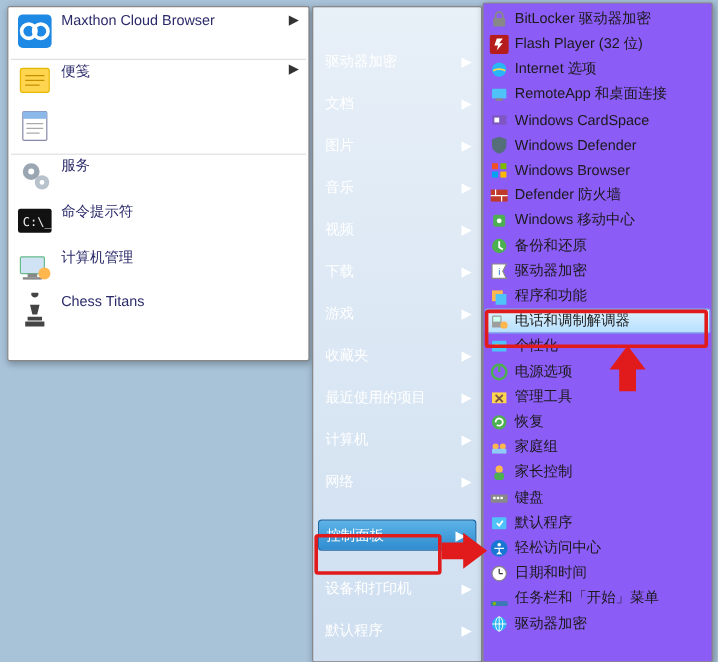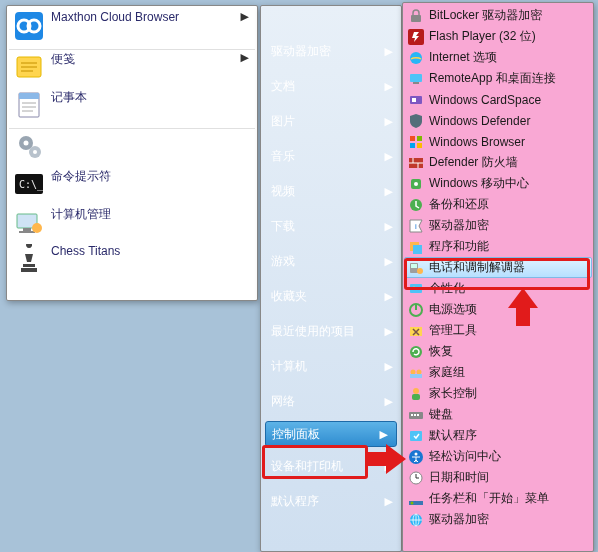--- a/index.html
+++ b/index.html
@@ -1,29 +1,29 @@
 <!DOCTYPE html>
 <html><head>
 <meta charset="utf-8">
 <style>
 html,body{margin:0;padding:0;font-family:"Microsoft YaHei","Segoe UI",Tahoma,sans-serif;font-size:12px;background:#a8c2d8;width:598px;height:552px;overflow:hidden;position:relative}
 .panel{position:absolute;background:#fff;border:1px solid #888;box-shadow:1px 2px 6px rgba(0,0,0,.3);border-radius:2px;overflow:hidden}
 .panel.left{left:6px;top:5px;width:250px;height:290px;padding-top:4px}
 .panel.mid{left:260px;top:5px;width:140px;height:545px;background:linear-gradient(to bottom,#e8f0f8,#cfdff0)}
-.panel.right{left:402px;top:2px;width:190px;height:548px;background:#f9a8d4}
+.panel.right{left:402px;top:2px;width:190px;height:548px;background:#8b5cf6}
 
 .leftitem{display:flex;align-items:flex-start;height:38px;padding:0 8px 0 6px;cursor:default}
 .leftitem .icon{width:32px;height:32px;margin-right:6px;display:flex;align-items:center;justify-content:center}
 .leftitem .label{flex:1;color:#2a2a6a;font-size:12px}
 .leftitem .arrow{color:#333;font-size:11px}
 .sep{height:1px;background:#e0e0e0;margin:1px 2px}
 
 .miditem{display:flex;align-items:center;height:35px;padding:0 10px;color:#fff;font-size:12px;position:relative}
 .miditem .arrow{position:absolute;right:8px;color:#fff;font-size:11px}
-.miditem.highlight{background:linear-gradient(to bottom,#5db3e7,#2f8cd0);border:1px solid #1e6aa7;border-radius:3px;margin:2px 4px;padding:0 6px;height:24px}
+.miditem.highlight{background:linear-gradient(to bottom,#5db3e7,#2f8cd0);border:1px solid #1e6aa7;border-radius:3px;margin:14px 4px;padding:0 6px;height:24px}
 
 .ritem{display:flex;align-items:center;height:21px;padding:0 4px;color:#1a1a1a;font-size:12px;white-space:nowrap}
 .ritem .ricon{width:16px;height:16px;margin-right:5px;flex:0 0 16px;border-radius:2px}
 .ritem.hover{background:linear-gradient(to bottom,#dff2ff,#b6e0ff);border:1px solid #7fb9e6;border-radius:2px;padding:0 3px;height:19px}
 
 .redbox{position:absolute;border:3px solid #e11b1b;border-radius:3px;pointer-events:none;z-index:50}
 .redarrow{position:absolute;z-index:50;pointer-events:none}
 </style>
 </head>
 <body>
@@ -57,32 +57,32 @@
       <div class="leftitem">
         <span class="icon">
           <svg width="32" height="32" viewBox="0 0 32 32">
             <rect x="6" y="4" width="20" height="24" rx="1" fill="#fff" stroke="#88a"></rect>
             <rect x="6" y="4" width="20" height="6" fill="#8bb8e8"></rect>
             <line x1="9" y1="14" x2="23" y2="14" stroke="#aaa"></line>
             <line x1="9" y1="18" x2="23" y2="18" stroke="#aaa"></line>
             <line x1="9" y1="22" x2="20" y2="22" stroke="#aaa"></line>
           </svg>
         </span>
-        <span class="label">记事本</span>
       </div>
       <div class="sep"></div>
       <div class="leftitem">
         <span class="icon">
           <svg width="32" height="32" viewBox="0 0 32 32">
             <circle cx="13" cy="13" r="7" fill="#9aa6b2"></circle>
             <circle cx="13" cy="13" r="2.5" fill="#fff"></circle>
             <circle cx="22" cy="22" r="6" fill="#b8c2cc"></circle>
             <circle cx="22" cy="22" r="2" fill="#fff"></circle>
           </svg>
         </span>
+        <span class="label">服务</span>
       </div>
       <div class="leftitem">
         <span class="icon">
           <svg width="32" height="32" viewBox="0 0 32 32">
             <rect x="2" y="6" width="28" height="20" rx="2" fill="#111"></rect>
             <text x="6" y="20" fill="#eee" font-size="10" font-family="monospace">C:\_</text>
           </svg>
         </span>
         <span class="label">命令提示符</span>
       </div>

